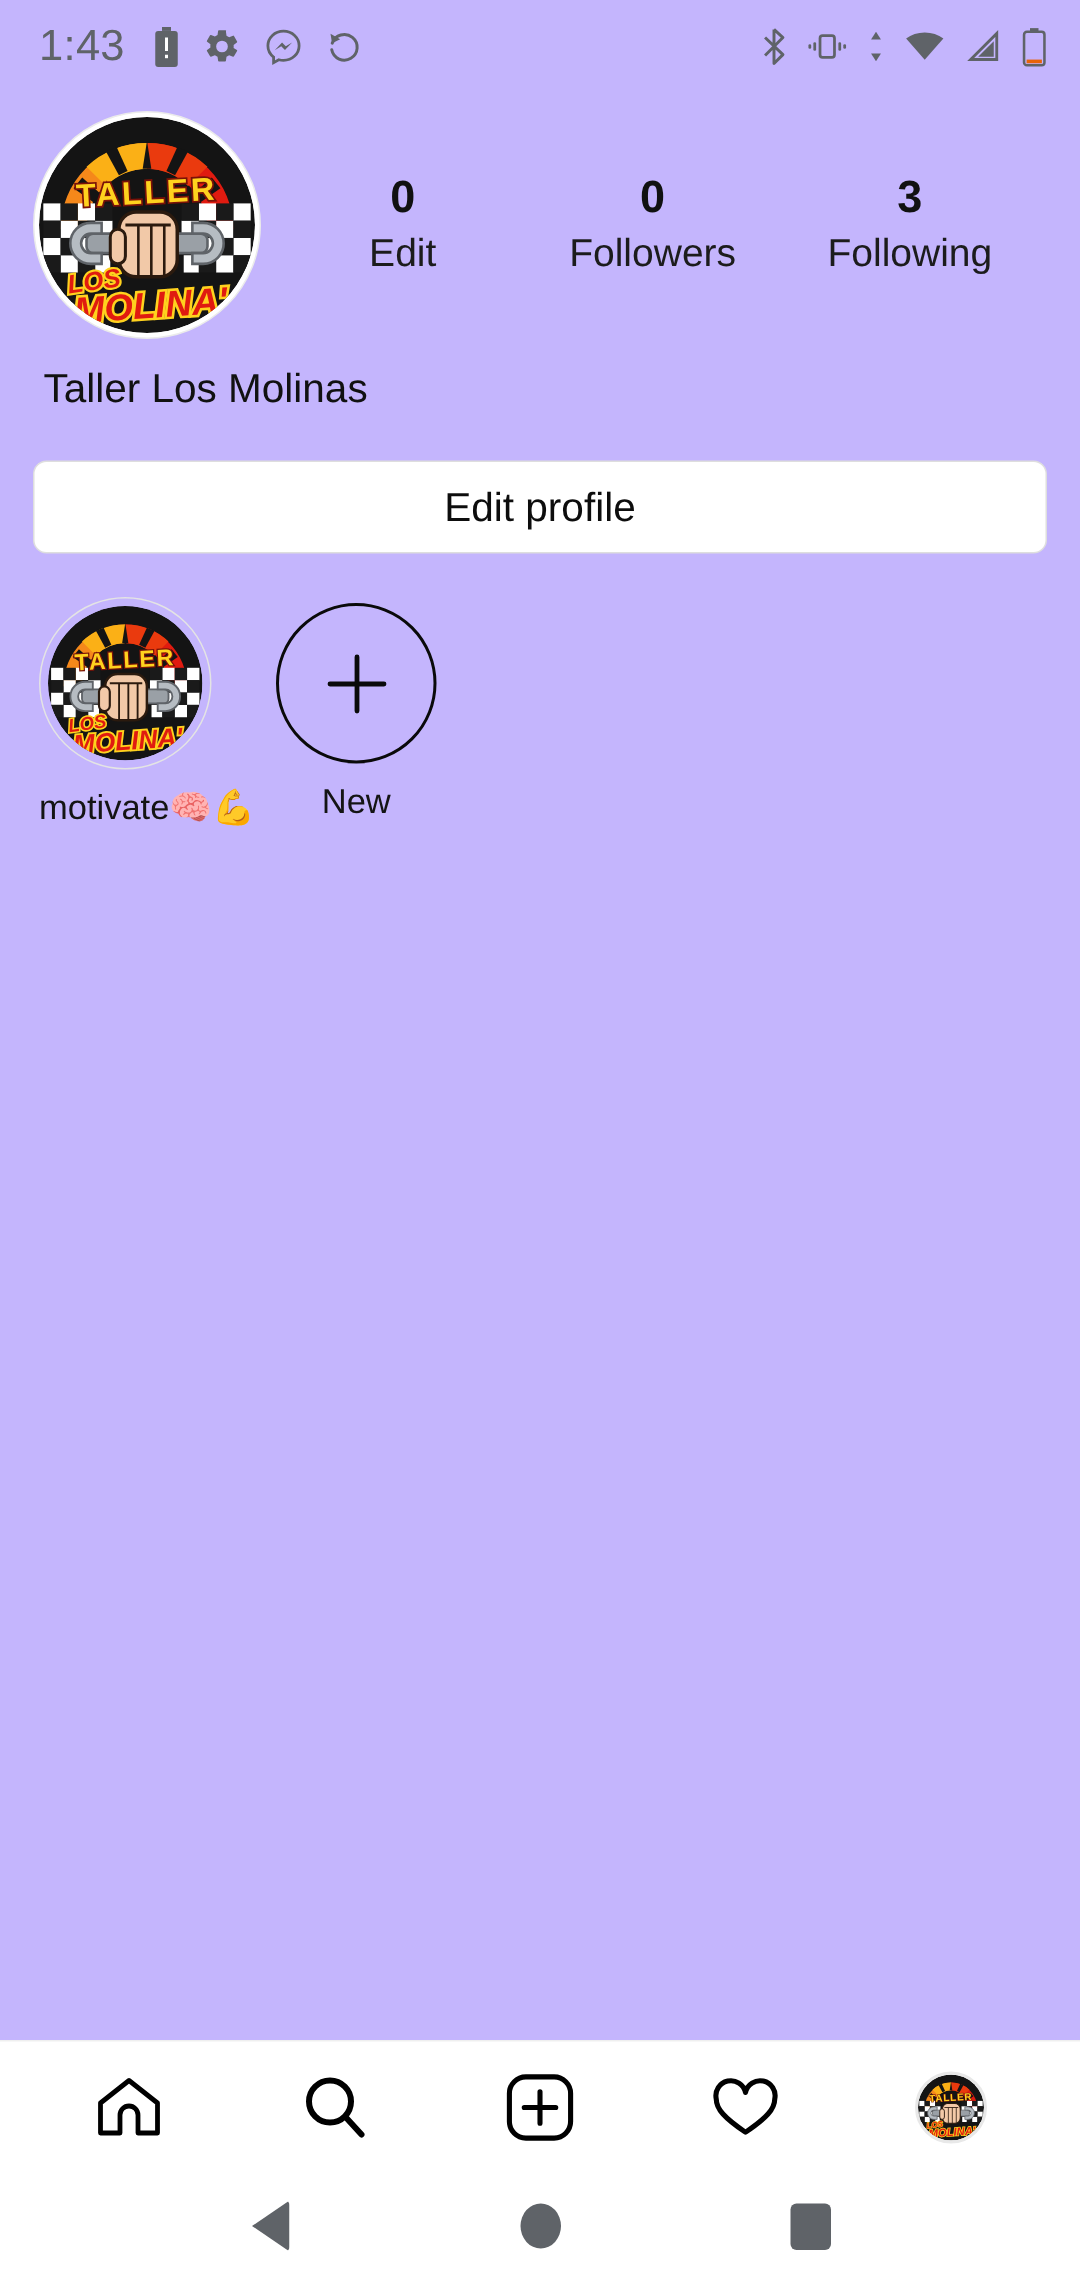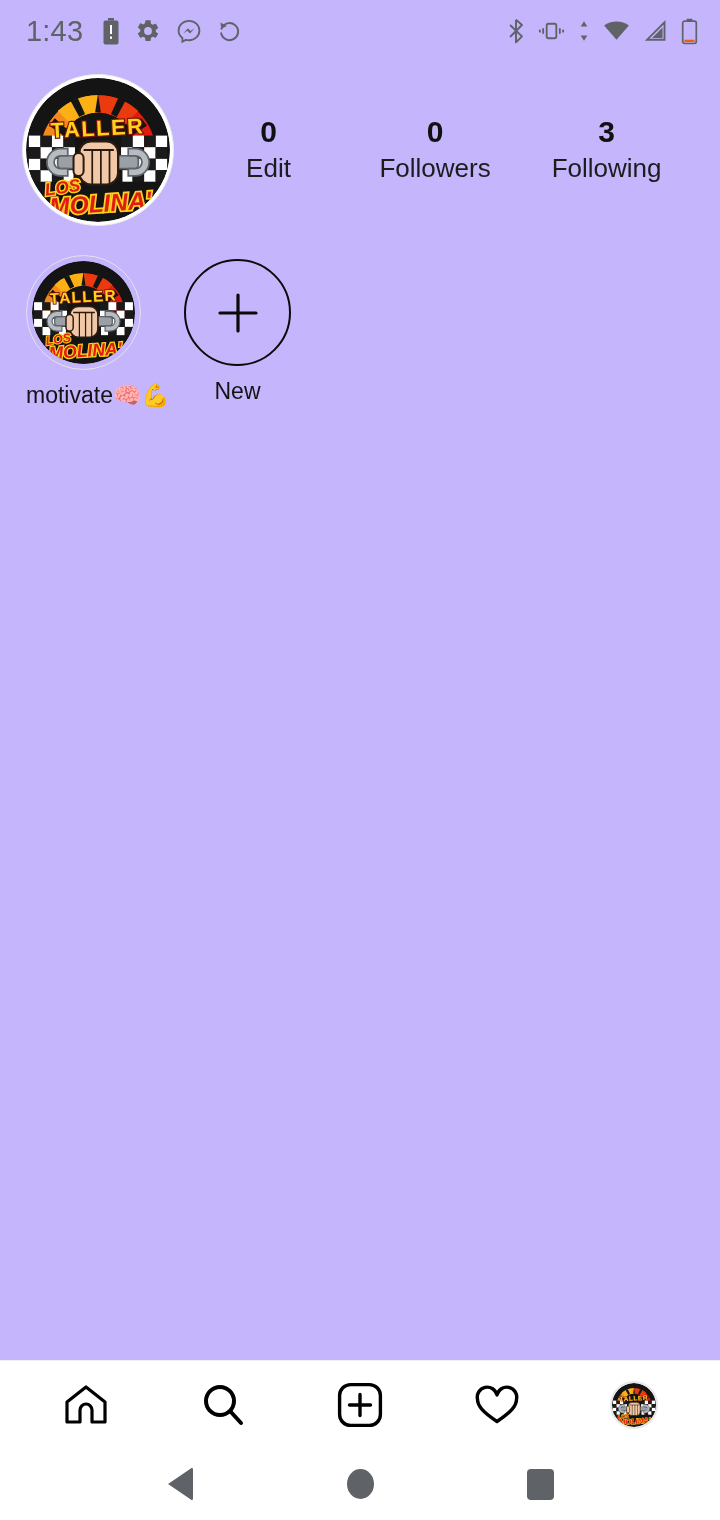--- a/index.html
+++ b/index.html
@@ -449,22 +449,26 @@
           <div class="stat-num">0</div>
           <div class="stat-label">Followers</div>
         </div>
         <div class="stat">
           <div class="stat-num">3</div>
           <div class="stat-label">Following</div>
         </div>
       </div>
     </div>
 
+    <div class="display-name">Taller Los Molinas</div>
   </div>
 
+  <div class="edit-wrap">
+    <button class="edit-btn">Edit profile</button>
+  </div>
 
   <div class="highlights">
 
     <div class="hl hl-first">
       <div class="hl-ring">
         <svg class="hl-media" viewBox="0 0 100 100">
           <defs>
               <clipPath id="clipHl">
                 <circle cx="50" cy="50" r="50"></circle>
               </clipPath>

